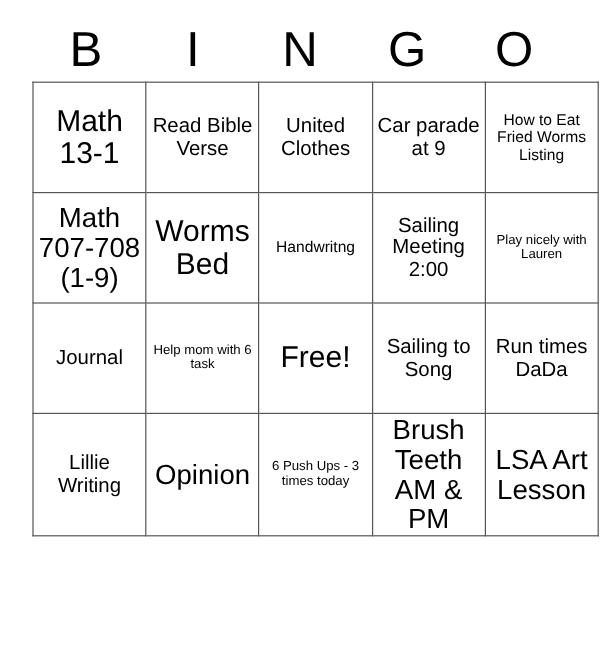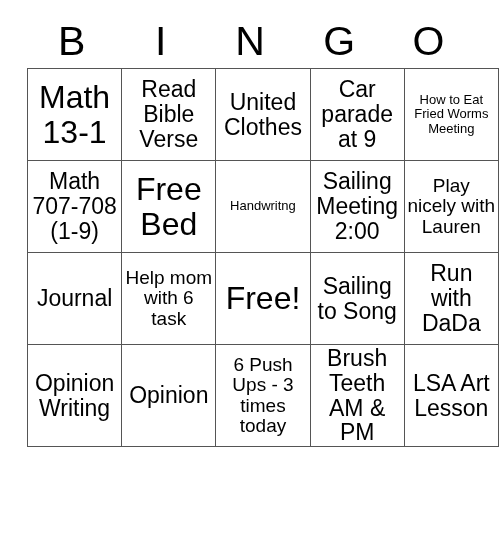--- a/index.html
+++ b/index.html
@@ -57,24 +57,24 @@
     color: #000;
   }
 
   .cell-text {
     display: block;
     line-height: 1.08;
     word-wrap: break-word;
   }
 
   
-  .fs-xxl .cell-text { font-size: 32px; }
-  .fs-lg  .cell-text { font-size: 23px; }
+  .fs-xxl .cell-text { font-size: 25px; }
+  .fs-lg  .cell-text { font-size: 17px; }
   .fs-md  .cell-text { font-size: 23px; }
-  .fs-sm  .cell-text { font-size: 19px; }
+  .fs-sm  .cell-text { font-size: 11px; }
   .fs-xs  .cell-text { font-size: 13px; }
   .fs-xxs .cell-text { font-size: 11.5px; }
 </style>
 </head>
 <body>
 
 <div class="card">
 
   <div class="header-row">
     <div class="header-cell">B</div>
@@ -93,29 +93,29 @@
         <td class="fs-lg">
             <span class="cell-text">Read Bible Verse</span>
           </td>
         <td class="fs-lg">
             <span class="cell-text">United Clothes</span>
           </td>
         <td class="fs-lg">
             <span class="cell-text">Car parade at 9</span>
           </td>
         <td class="fs-xs">
-            <span class="cell-text">How to Eat Fried Worms Meeting</span>
+            <span class="cell-text">How to Eat Fried Worms Listing</span>
           </td>
       </tr>
       <tr>
         <td class="fs-md">
             <span class="cell-text">Math 707-708 (1-9)</span>
           </td>
         <td class="fs-xxl">
-            <span class="cell-text">Free Bed</span>
+            <span class="cell-text">Worms Bed</span>
           </td>
         <td class="fs-xs">
             <span class="cell-text">Handwritng</span>
           </td>
         <td class="fs-lg">
             <span class="cell-text">Sailing Meeting 2:00</span>
           </td>
         <td class="fs-sm">
             <span class="cell-text">Play nicely with Lauren</span>
           </td>
@@ -127,26 +127,26 @@
         <td class="fs-sm">
             <span class="cell-text">Help mom with 6 task</span>
           </td>
         <td class="fs-xxl">
             <span class="cell-text">Free!</span>
           </td>
         <td class="fs-lg">
             <span class="cell-text">Sailing to Song</span>
           </td>
         <td class="fs-lg">
-            <span class="cell-text">Run with DaDa</span>
+            <span class="cell-text">Run times DaDa</span>
           </td>
       </tr>
       <tr>
         <td class="fs-lg">
-            <span class="cell-text">Opinion Writing</span>
+            <span class="cell-text">Lillie Writing</span>
           </td>
         <td class="fs-md">
             <span class="cell-text">Opinion</span>
           </td>
         <td class="fs-sm">
             <span class="cell-text">6 Push Ups - 3 times today</span>
           </td>
         <td class="fs-md">
             <span class="cell-text">Brush Teeth AM &amp; PM</span>
           </td>

